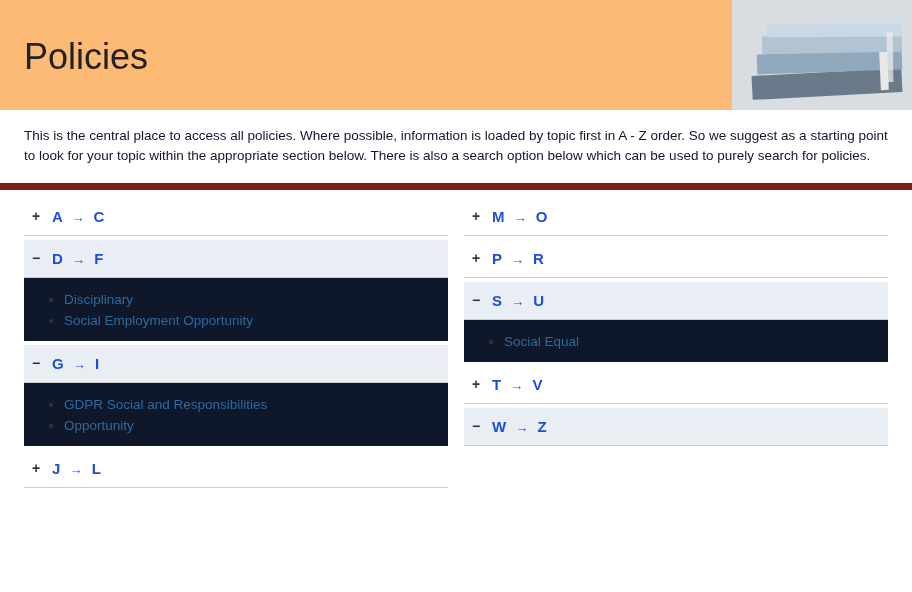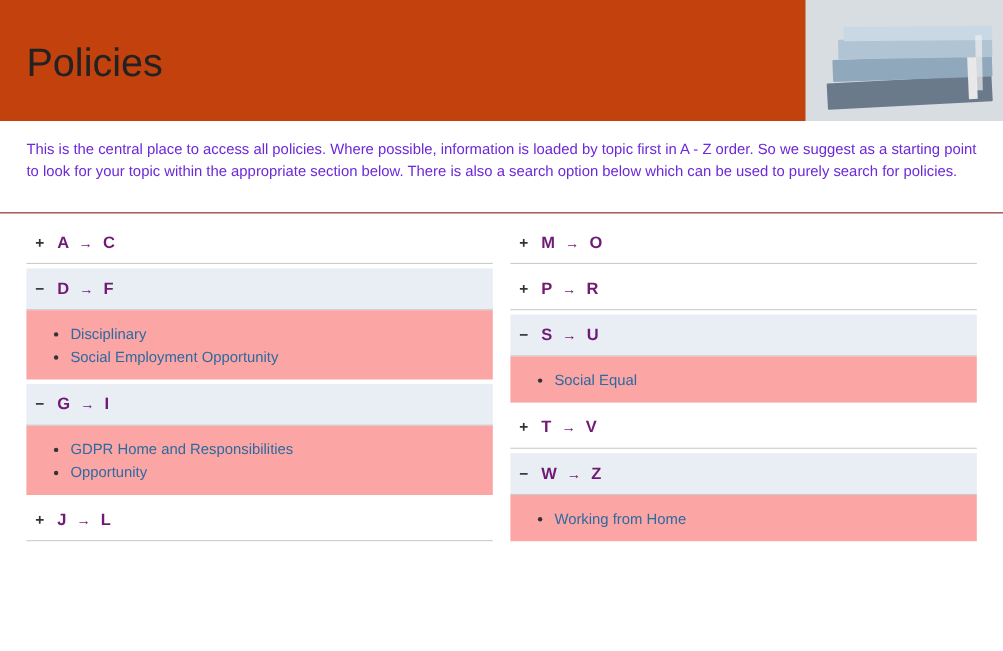--- a/index.html
+++ b/index.html
@@ -12,21 +12,21 @@
 
     .page-wrapper {
       max-width: 912px;
       margin: 0 auto;
       background: #fff;
     }
 
     
     .header {
       position: relative;
-      background: #c2410c;
+      background: #fdba74;
       padding: 20px 24px 20px 24px;
       min-height: 110px;
       overflow: hidden;
     }
 
     .header-title {
       font-size: 36px;
       font-weight: 300;
       color: #222;
       margin-top: 16px;
@@ -42,25 +42,25 @@
     }
 
     
     .books-visual {
       width: 180px;
       height: 110px;
     }
 
     
     .description {
-      padding: 16px 24px 26px 24px;
-      color: #6d28d9;
+      padding: 16px 24px 16px 24px;
+      color: #0f172a;
       font-size: 13.5px;
       line-height: 1.5;
-      border-bottom: 1px solid #7f1d1d;
+      border-bottom: 7px solid #7f1d1d;
       margin-bottom: 8px;
     }
 
     
     .content-grid {
       display: grid;
       grid-template-columns: 1fr 1fr;
       gap: 0;
       padding: 0 16px;
     }
@@ -95,32 +95,32 @@
       font-size: 14px;
       font-weight: bold;
       color: #333;
       margin-right: 8px;
       min-width: 12px;
     }
 
     .accordion-label {
       font-size: 15px;
       font-weight: bold;
-      color: #701a75;
+      color: #1d4ed8;
       letter-spacing: 0.5px;
     }
 
     .arrow {
       font-size: 13px;
       margin: 0 4px;
     }
 
     .accordion-body {
       padding: 8px 0 8px 20px;
-      background: #fca5a5;
+      background: #0f172a;
     }
 
     .accordion-body ul {
       list-style: disc;
       padding-left: 20px;
     }
 
     .accordion-body ul li {
       margin: 5px 0;
     }
@@ -184,21 +184,21 @@
             </ul>
           </div>
         </div>
         <div class="accordion-section">
           <div class="accordion-header expanded">
             <span class="accordion-toggle">−</span>
             <span class="accordion-label">G <span class="arrow">→</span> I</span>
           </div>
           <div class="accordion-body">
             <ul>
-              <li><a href="#">GDPR Home and Responsibilities</a></li>
+              <li><a href="#">GDPR Social and Responsibilities</a></li>
               <li><a href="#">Opportunity</a></li>
             </ul>
           </div>
         </div>
         <div class="accordion-section">
           <div class="accordion-header collapsed">
             <span class="accordion-toggle">+</span>
             <span class="accordion-label">J <span class="arrow">→</span> L</span>
           </div>
         </div>
@@ -232,23 +232,18 @@
           <div class="accordion-header collapsed">
             <span class="accordion-toggle">+</span>
             <span class="accordion-label">T <span class="arrow">→</span> V</span>
           </div>
         </div>
         <div class="accordion-section">
           <div class="accordion-header expanded">
             <span class="accordion-toggle">−</span>
             <span class="accordion-label">W <span class="arrow">→</span> Z</span>
           </div>
-          <div class="accordion-body">
-            <ul>
-              <li><a href="#">Working from Home</a></li>
-            </ul>
-          </div>
         </div>
       </div>
 
   </div>
 
 </div>
 
 </body></html>

